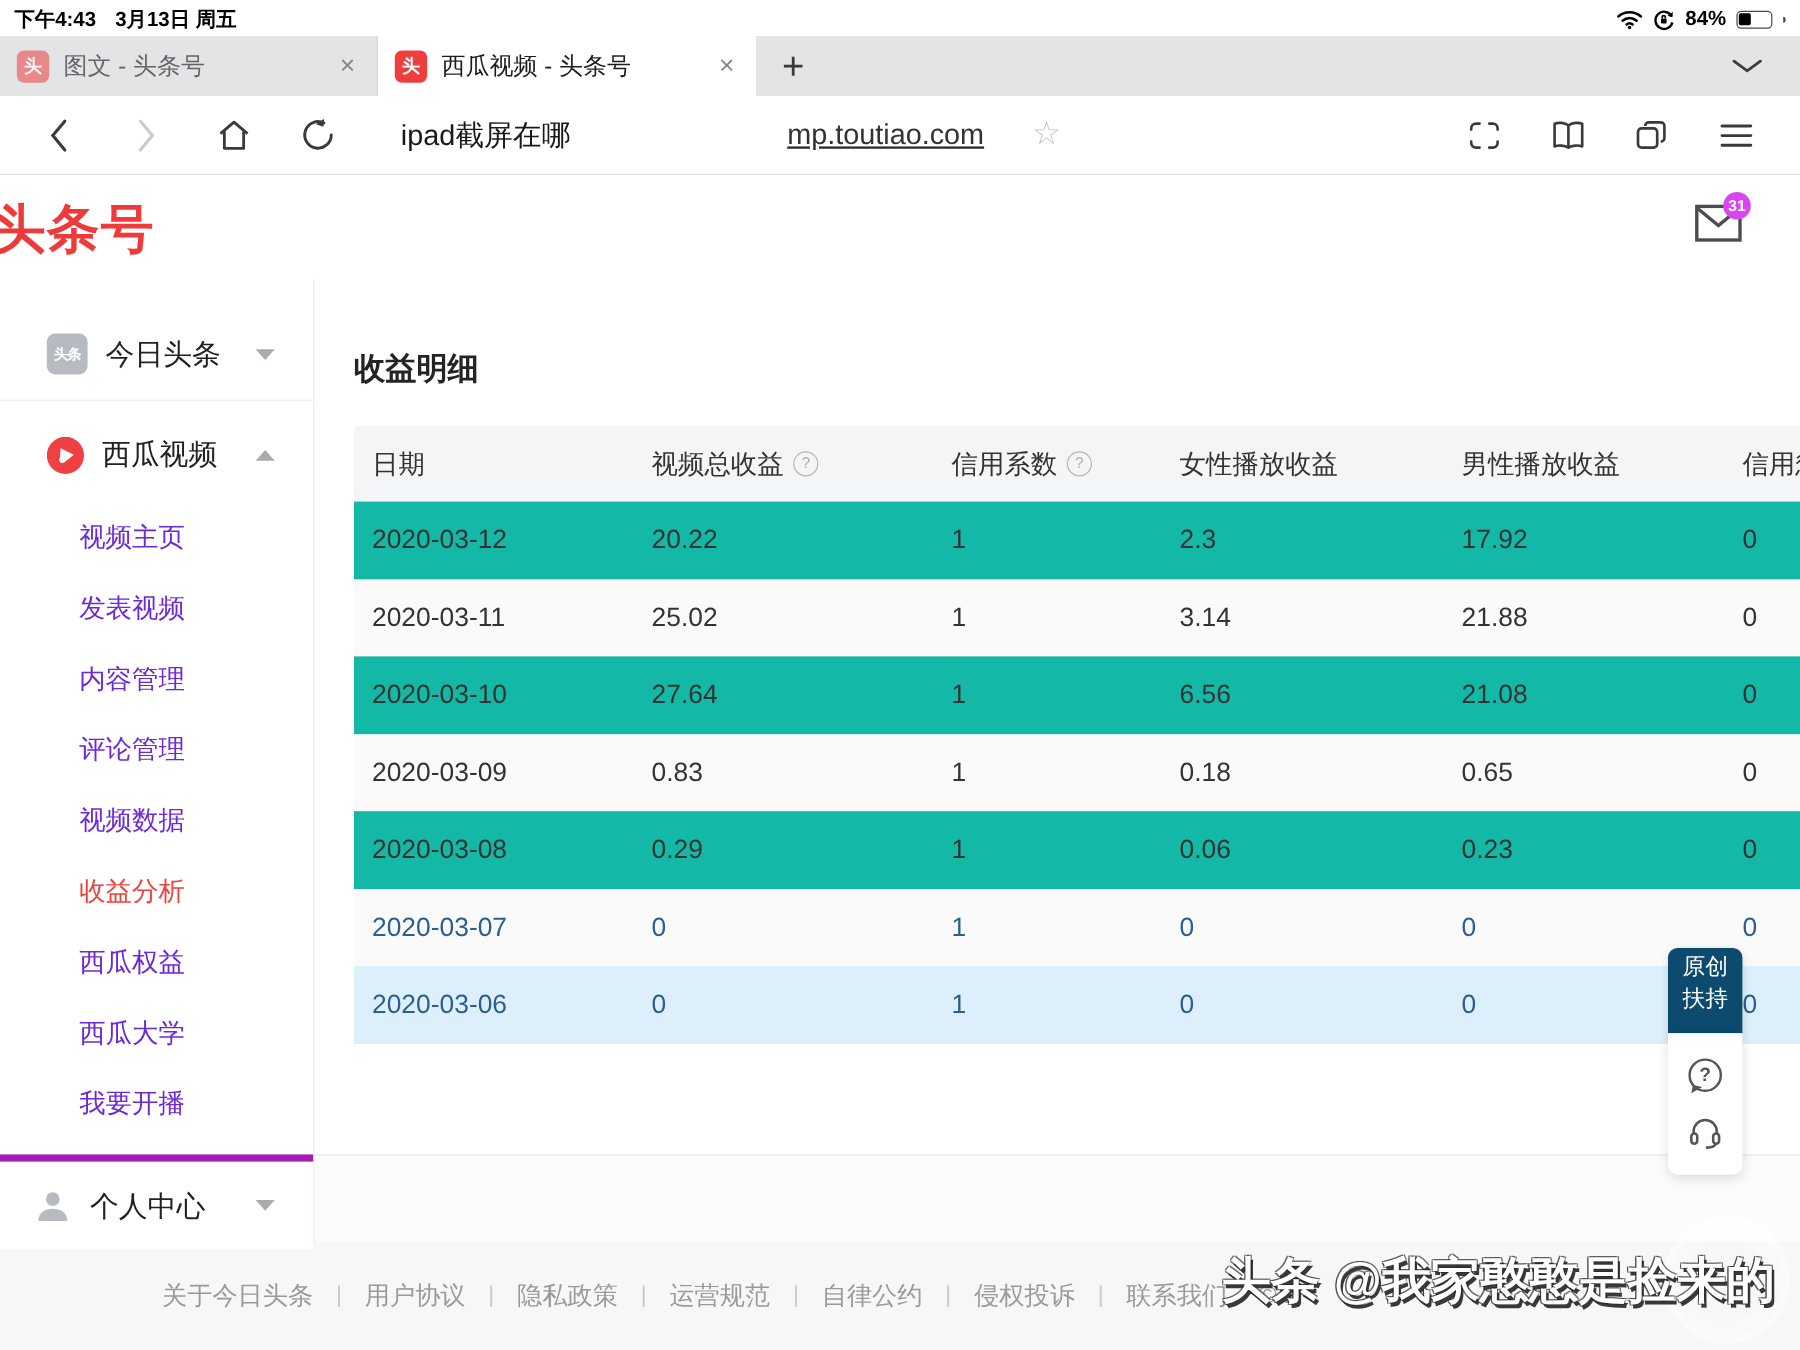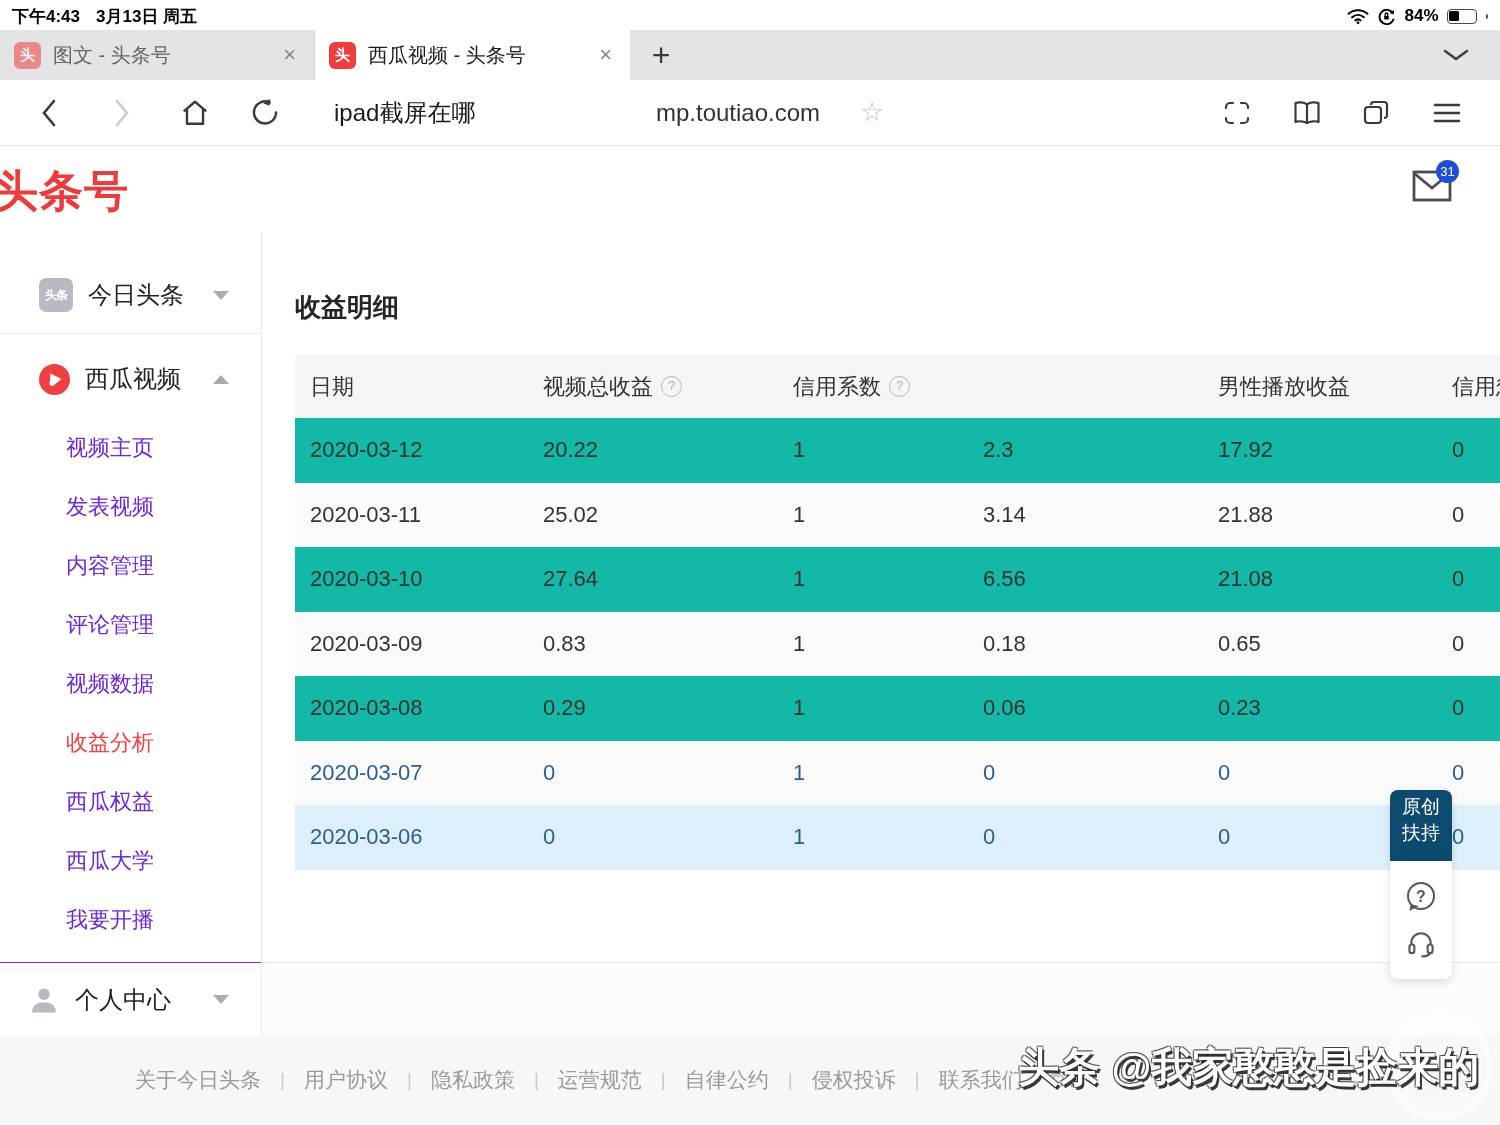--- a/index.html
+++ b/index.html
@@ -26,44 +26,44 @@
   .tab:not(.active) .tab-favicon{opacity:.55;}
   .tab-title{flex:1;font-size:20px;color:#1d1d1f;white-space:nowrap;overflow:hidden;}
   .tab:not(.active) .tab-title{color:#63666a;}
   .tab-close{font-size:22px;color:#85878b;padding:0 4px;}
   .new-tab{width:62px;display:flex;align-items:center;justify-content:center;font-size:32px;font-weight:300;color:#3a3a3c;}
   .tab-overflow{margin-left:auto;display:flex;align-items:center;padding-right:30px;}
   
   .toolbar{position:absolute;top:80px;left:0;right:0;height:65px;background:#fff;border-bottom:1px solid #e2e2e4;}
   .tb-ic{position:absolute;top:50%;transform:translateY(-50%);}
   .page-query{position:absolute;left:334px;top:0;height:100%;display:flex;align-items:center;font-size:24px;color:#19191b;}
-  .url{position:absolute;left:656px;top:0;height:100%;display:flex;align-items:center;font-size:24px;color:#323236;}
+  .url{position:absolute;left:656px;top:0;height:100%;display:flex;align-items:center;font-size:24px;color:#323236;text-decoration:underline;}
   .star{position:absolute;left:860px;top:50%;transform:translateY(-54%);font-size:27px;color:#c5c5c8;}
   
   .site-header{position:absolute;top:146px;left:0;right:0;height:86px;background:#fff;}
   .logo{position:absolute;left:-6px;top:16px;font-size:44px;font-weight:900;color:#ee3a3a;letter-spacing:1px;}
   .mail{position:absolute;left:1412px;top:24px;width:40px;height:32px;}
-  .mail-badge{position:absolute;left:24px;top:-10px;min-width:23px;height:23px;border-radius:12px;background:#1d4ed8;
-    color:#fff;font-size:13px;font-weight:400;display:flex;align-items:center;justify-content:center;padding:0 2px;box-sizing:border-box;}
+  .mail-badge{position:absolute;left:24px;top:-10px;min-width:23px;height:23px;border-radius:12px;background:#d946ef;
+    color:#fff;font-size:13px;font-weight:700;display:flex;align-items:center;justify-content:center;padding:0 2px;box-sizing:border-box;}
   
   .sidebar{position:absolute;top:232px;left:0;width:262px;height:803px;background:#fff;
     border-right:1px solid #ebebec;box-sizing:border-box;}
   .side-group{position:absolute;left:0;right:0;display:flex;align-items:center;padding-left:39px;}
   .side-sec-divider{position:absolute;left:0;right:0;top:101px;border-top:1px solid #eeeeef;}
   .tt-icon{width:34px;height:34px;border-radius:7px;background:#b7bbc1;color:#fff;font-size:12px;font-weight:700;
     display:flex;align-items:center;justify-content:center;letter-spacing:-1px;flex:0 0 auto;}
   .xg-icon{width:31px;height:31px;flex:0 0 auto;}
   .group-label{font-size:24px;color:#222;margin-left:15px;flex:1;}
   .tri{width:0;height:0;border-left:8px solid transparent;border-right:8px solid transparent;margin-right:32px;}
   .tri.down{border-top:9px solid #a9abae;}
   .tri.up{border-bottom:9px solid #a9abae;}
   .side-menu{position:absolute;top:186px;left:0;right:0;}
   .side-item{height:59px;line-height:59px;padding-left:66px;font-size:22px;color:#6d28d9;}
   .side-item.active{color:#f0413f;}
-  .profile-row{position:absolute;top:730px;left:0;right:0;height:73px;border-top:1px solid #a21caf;
+  .profile-row{position:absolute;top:730px;left:0;right:0;height:73px;border-top:6px solid #a21caf;
     display:flex;align-items:center;padding-left:28px;background:#fff;}
   .pr-icon{width:32px;height:32px;flex:0 0 auto;}
   
   .main{position:absolute;top:232px;left:262px;width:1238px;height:731px;background:#fff;
     border-bottom:1px solid #e7e7e8;box-sizing:border-box;}
   .main-title{position:absolute;left:33px;top:58px;font-size:26px;font-weight:700;color:#242426;}
   .table-head{position:absolute;left:33px;top:123px;width:1205px;height:63px;background:#f4f5f7;}
   .th{position:absolute;top:0;height:63px;display:flex;align-items:center;gap:8px;font-size:22px;color:#333;white-space:nowrap;}
   .help{width:21px;height:21px;border:1.5px solid #b6b6ba;border-radius:50%;color:#aeaeb2;font-size:13px;
     line-height:18px;text-align:center;box-sizing:border-box;flex:0 0 auto;}
@@ -267,20 +267,23 @@
         <span>日期</span>
       </span>
       <span class="th" style="left: 248px;">
         <span>视频总收益</span>
         <span class="help">?</span>
       </span>
       <span class="th" style="left: 498px;">
         <span>信用系数</span>
         <span class="help">?</span>
       </span>
+      <span class="th" style="left: 688px;">
+        <span>女性播放收益</span>
+      </span>
       <span class="th" style="left: 923px;">
         <span>男性播放收益</span>
       </span>
       <span class="th" style="left: 1157px;">
         <span>信用惩</span>
       </span>
     </div>
   <div class="table-body" id="table-body">
       <div class="t-row">
         <span class="td" style="left: 15px;">2020-03-12</span>

